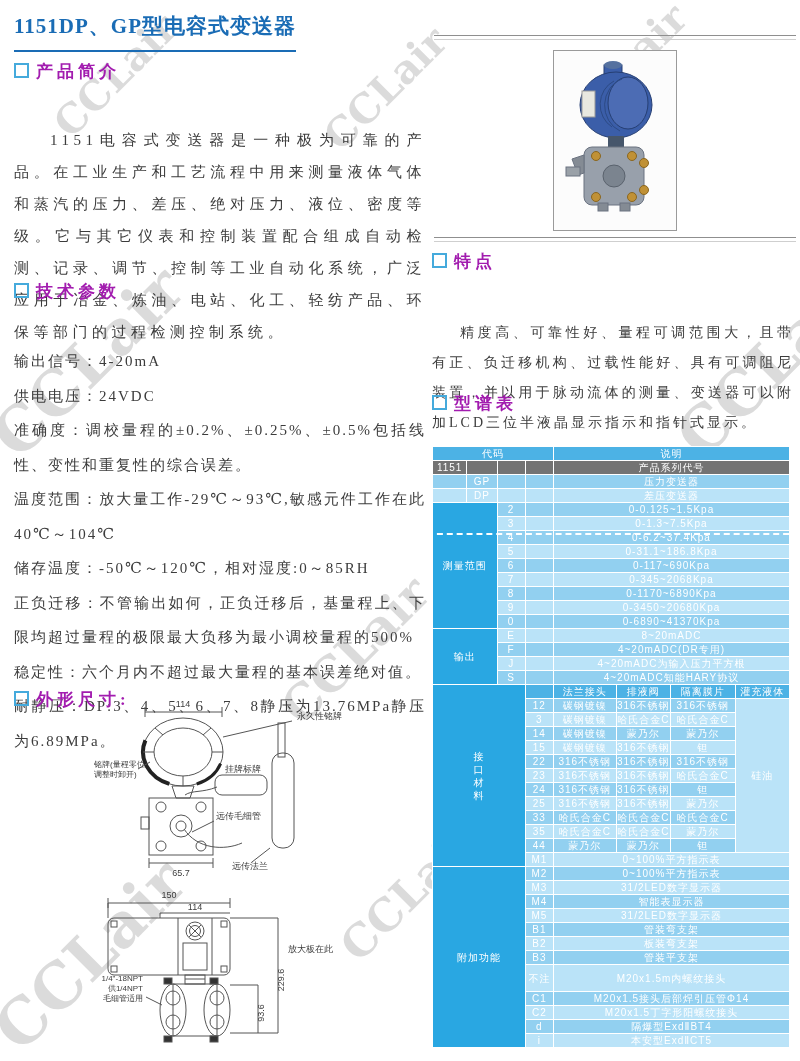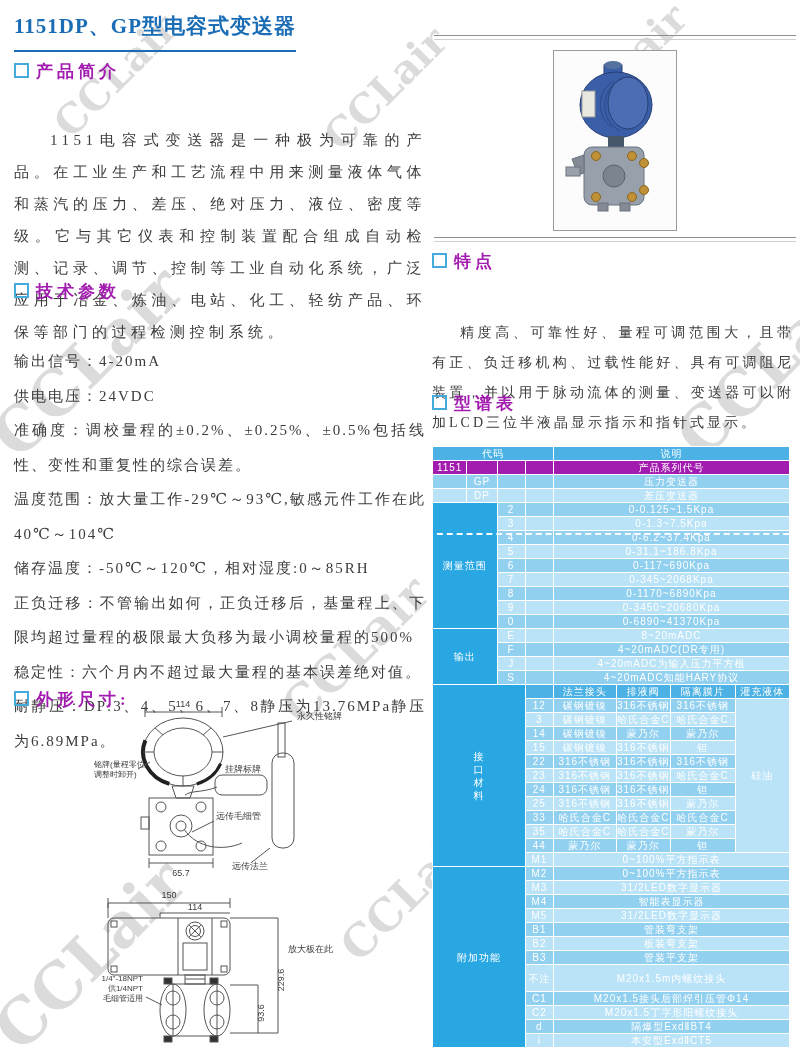--- a/index.html
+++ b/index.html
@@ -29,21 +29,21 @@
   
   .rule{position:absolute;left:2px;width:362px;height:3px;border-top:1px solid #8f8f8f;border-bottom:1px solid #cfcfcf;}
   .photo-box{position:absolute;top:50px;left:121px;width:122px;height:179px;border:1px solid #9a9a9a;background:#fcfcfc;}
   
   .table-wrap{position:absolute;top:446px;left:0;width:364px;}
   table.model{border-collapse:collapse;table-layout:fixed;width:358px;}
   table.model td{border:1px solid #ffffff;color:#ffffff;text-align:center;vertical-align:middle;
                  font-size:10px;line-height:13px;height:13px;padding:0;overflow:hidden;
                  font-family:"Liberation Sans","DejaVu Sans",sans-serif;letter-spacing:1px;}
   td.hd{background:#4cb2e5;height:16px;font-size:11px;letter-spacing:3px;}
-  td.dk{background:#a21caf;margin-left:40px;}
+  td.dk{background:#737373;margin-left:40px;}
   td.lbl{background:#29a7e2;font-size:11px;letter-spacing:2px;}
   td.vert{white-space:pre-line;line-height:44px;}
   td.r1{background:#92d0f0;}
   td.r2{background:#bae3f8;}
   tr.tall td{height:26px;}
   .dash-line{position:absolute;top:87px;left:-5px;width:372px;border-top:2px dashed #ffffff;z-index:5;}
   
   .svg-abs{position:absolute;}
   svg text{font-family:"Liberation Sans","DejaVu Sans",sans-serif;fill:#3c3c3c;}
 </style>

